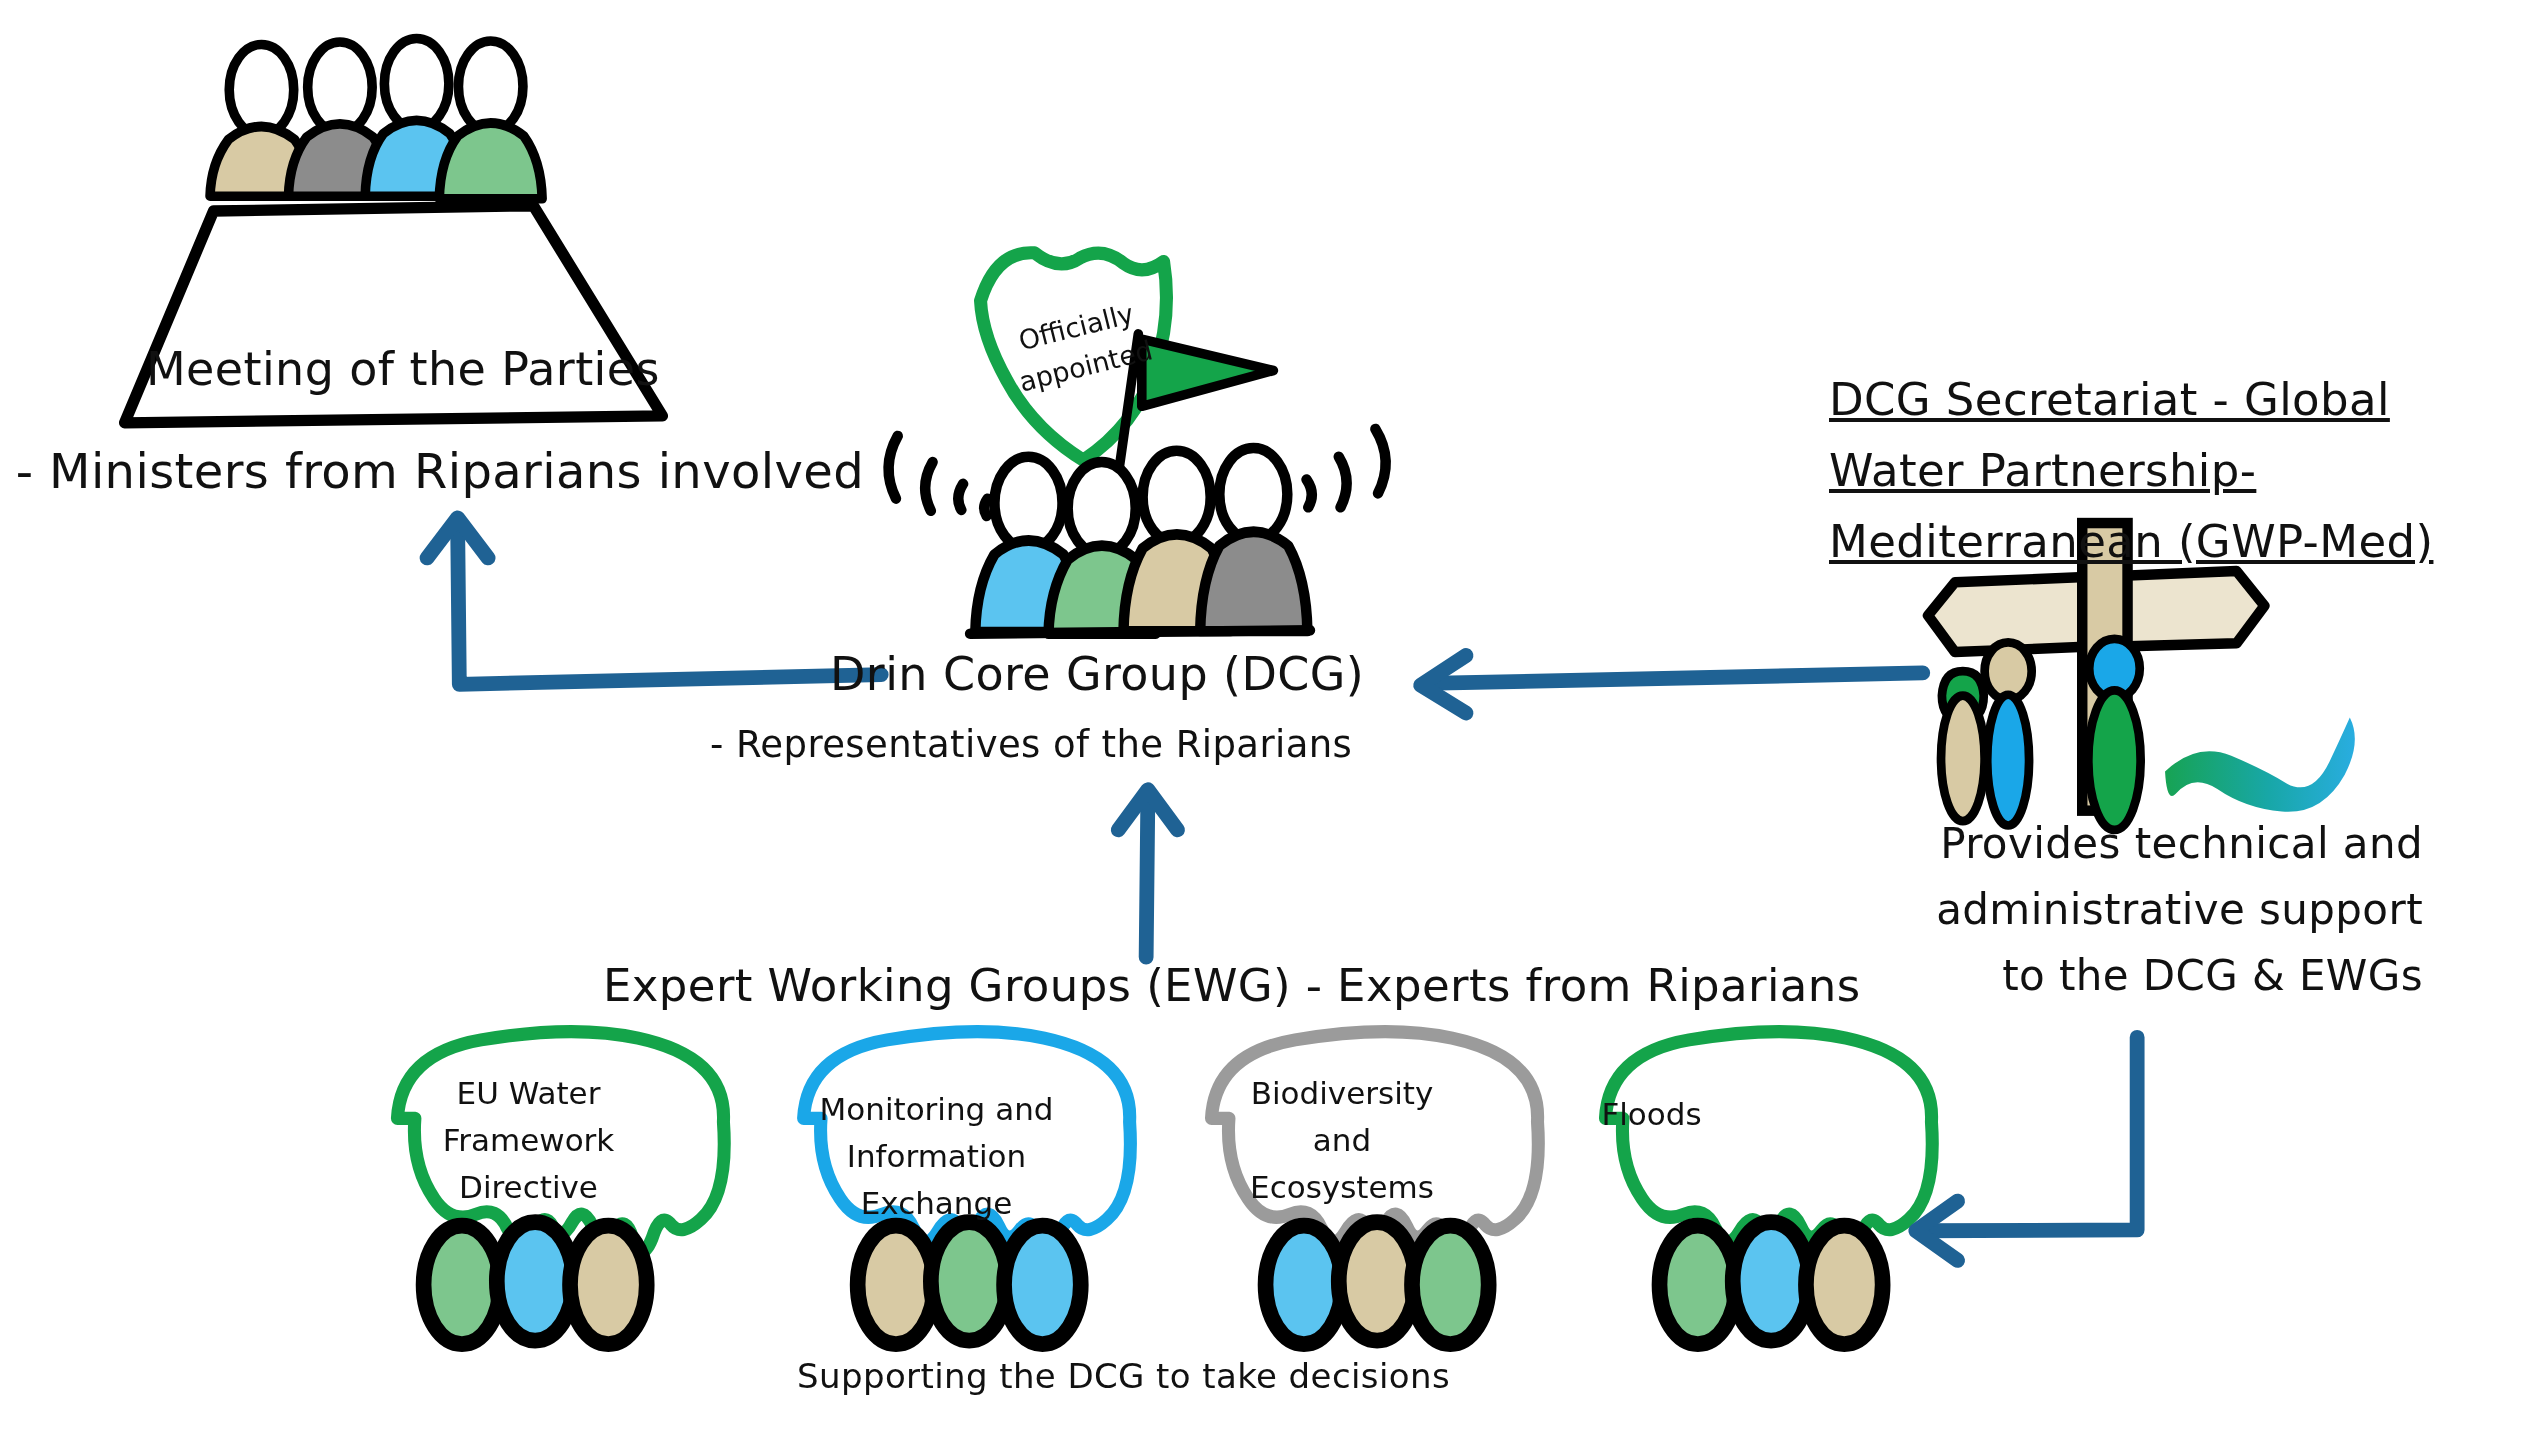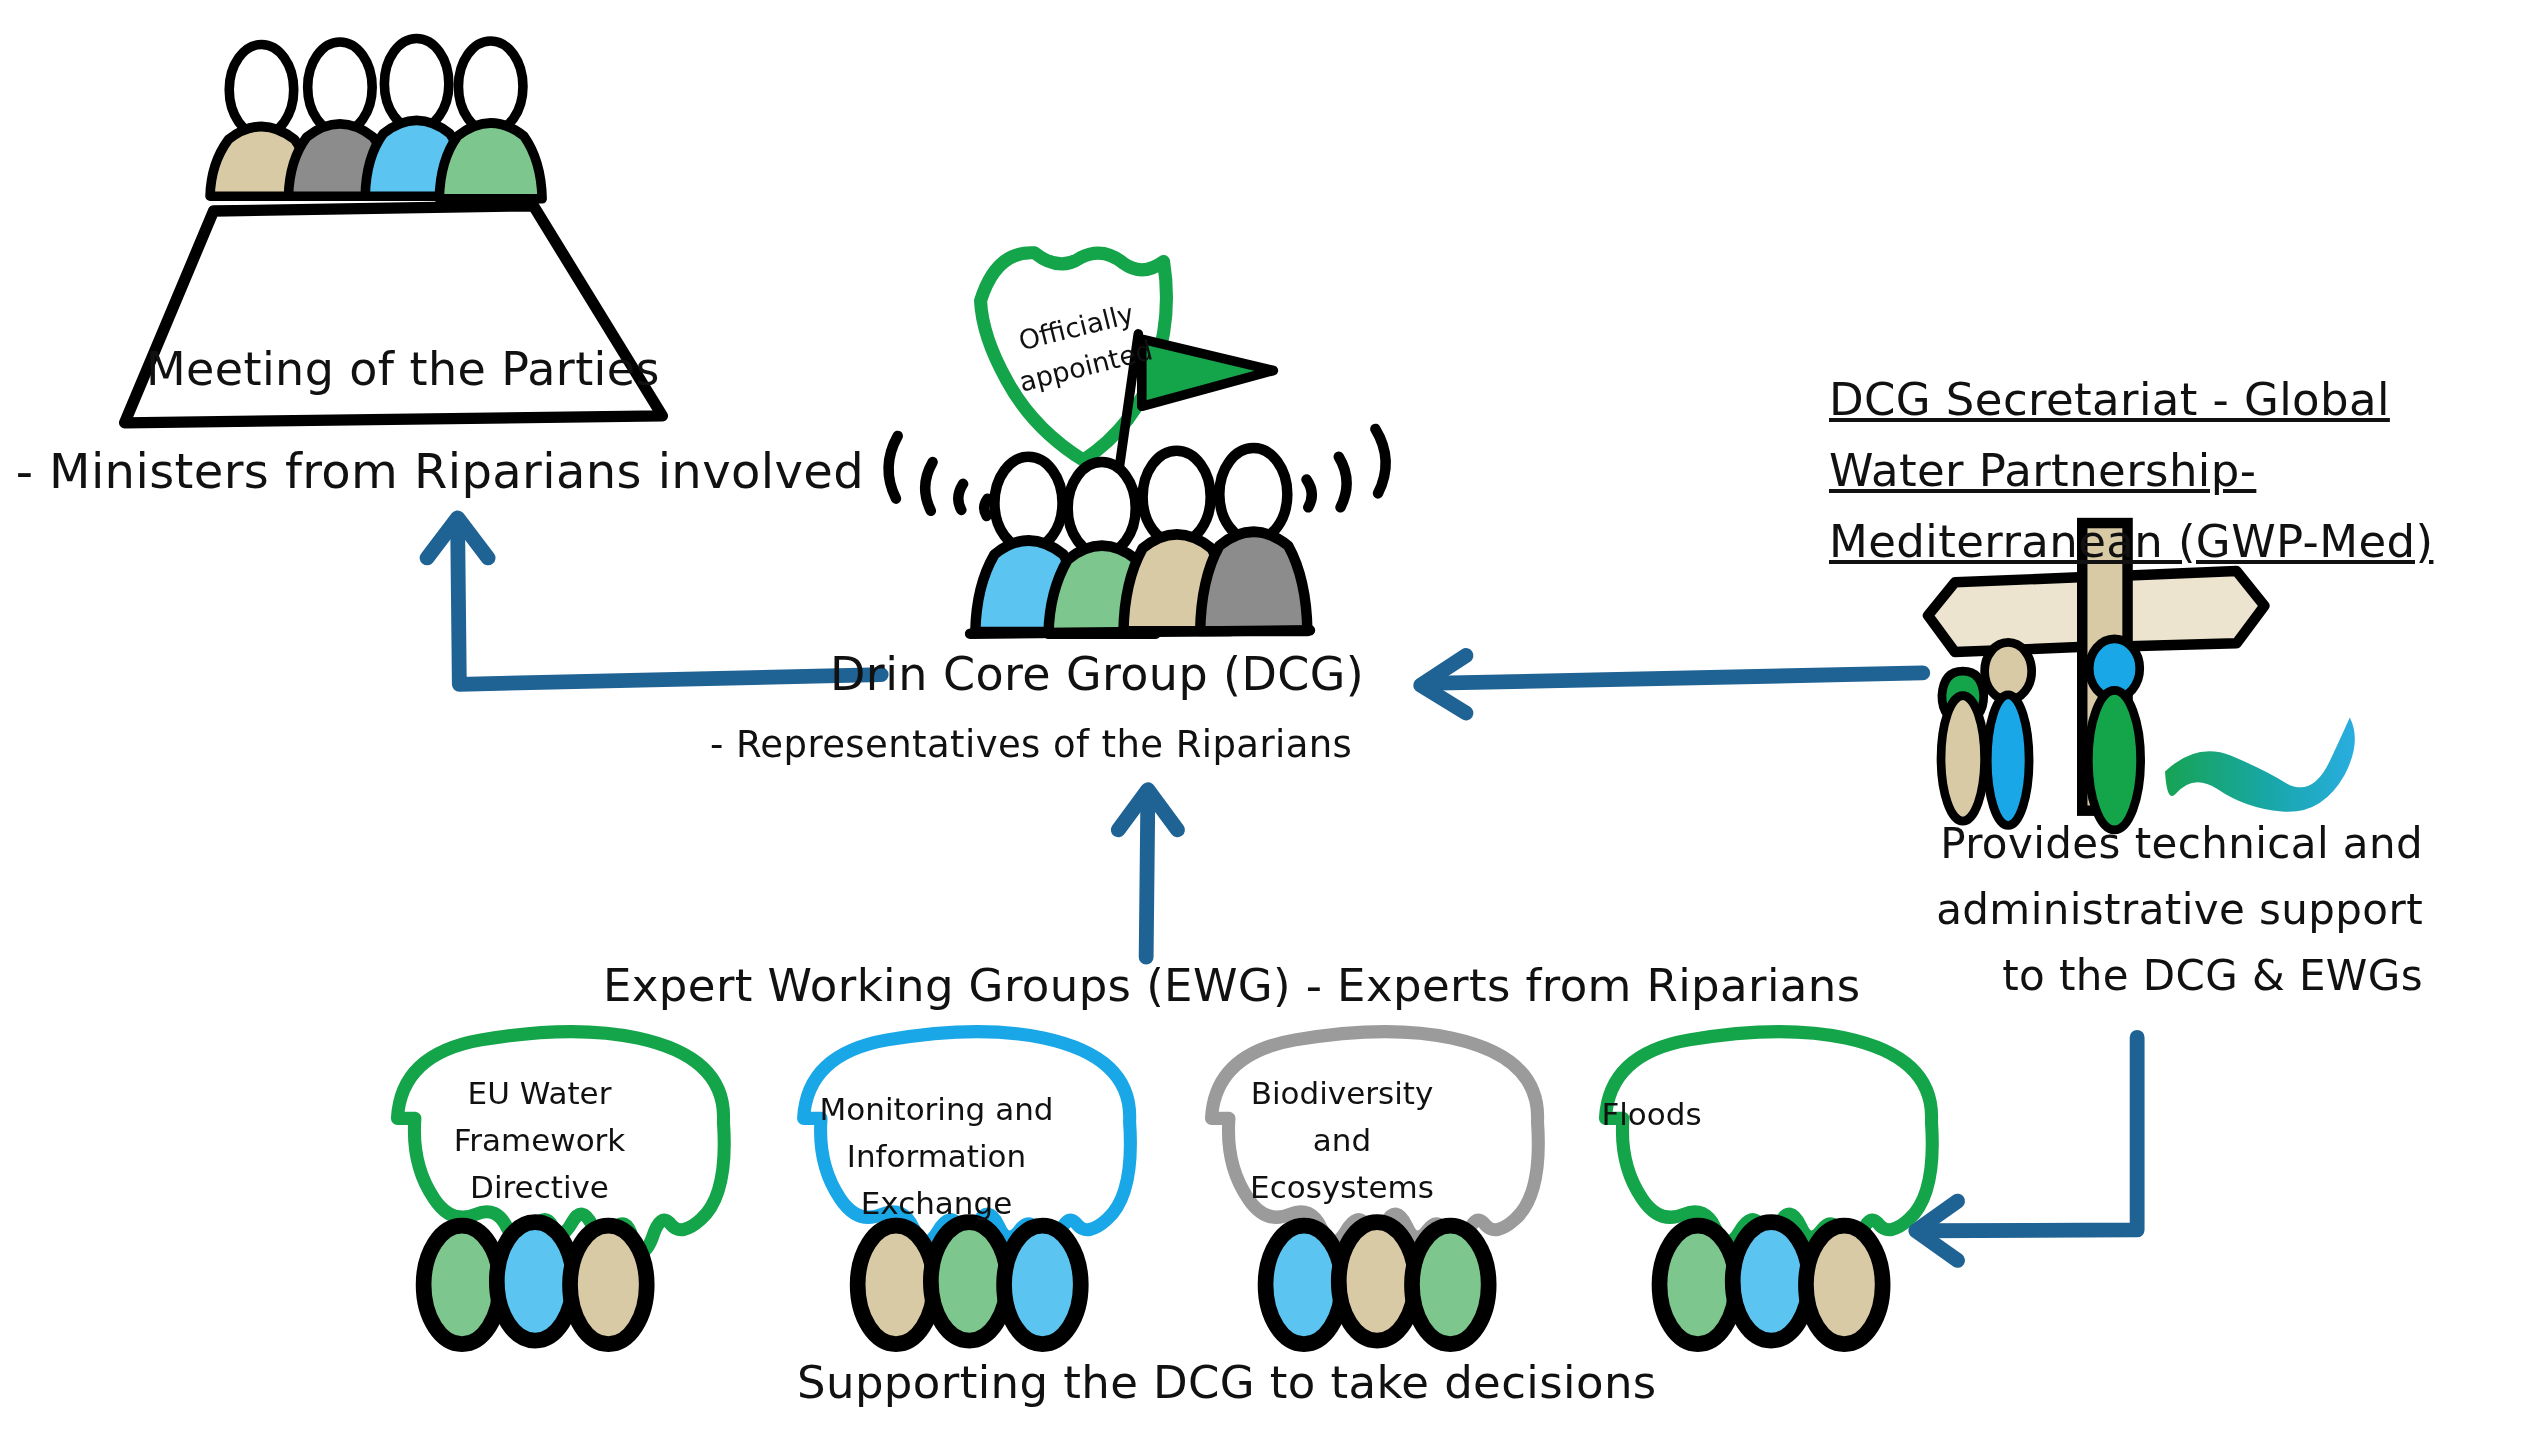--- a/index.html
+++ b/index.html
@@ -10,21 +10,21 @@
   .txt{position:absolute;color:#111111;font-family:"DejaVu Sans", sans-serif;
        white-space:nowrap;letter-spacing:0.4px;}
   .hand{font-family:"DejaVu Sans", sans-serif;font-weight:400;}
   .t-mop{left:146px;top:342px;font-size:46px;}
   .t-mop-sub{left:15.7px;top:443px;font-size:48px;}
   .t-dcg{left:830px;top:647px;font-size:46px;}
   .t-dcg-sub{left:710px;top:723px;font-size:37px;}
   .t-sec{left:1829px;top:364px;font-size:45px;line-height:71px;white-space:normal;width:662px;text-decoration:underline;}
   .t-prov{left:1883px;top:811px;font-size:42px;line-height:66px;white-space:normal;width:540px;text-align:right;}
   .t-ewg{left:603px;top:959px;font-size:45px;}
-  .t-cap{left:797px;top:1356px;font-size:45px;}
+  .t-cap{left:797px;top:1356px;font-size:34px;}
   .bub-label{position:absolute;color:#111;text-align:center;white-space:normal;
              font-size:31px;line-height:47px;font-family:"DejaVu Sans", sans-serif;}
   .shieldtxt{position:absolute;font-size:27px;color:#111;line-height:40px;text-align:center;
              transform:rotate(-14deg);font-family:"DejaVu Sans", sans-serif;}
 </style>
 </head>
 <body>
 
 <div class="stage">
 
@@ -212,21 +212,21 @@
 </div>
 
 <div class="txt hand t-dcg">Drin Core Group (DCG)</div>
 <div class="txt hand t-dcg-sub">- Representatives of the Riparians</div>
 
 <div class="txt hand t-sec">DCG Secretariat - Global Water Partnership-Mediterranean (GWP-Med)</div>
 <div class="txt hand t-prov">Provides technical and administrative support to the DCG &amp; EWGs</div>
 
 <div class="txt hand t-ewg">Expert Working Groups (EWG) - Experts from Riparians</div>
 
-<div class="bub-label" style="left:422px;top:1070px;width:235px;">EU Water Framework Directive</div>
+<div class="bub-label" style="left:411px;top:1070px;width:235px;">EU Water Framework Directive</div>
 <div class="bub-label" style="left:818px;top:1070px;width:237px;margin-top:16px;">Monitoring and Information Exchange</div>
 <div class="bub-label" style="left:1227px;top:1070px;width:230px;">Biodiversity and Ecosystems</div>
 <div class="bub-label" style="left:1534px;top:1091px;width:235px;">Floods</div>
 
 <div class="txt hand t-cap">Supporting the DCG to take decisions</div>
 
 </div>
 
 
 </body></html>

